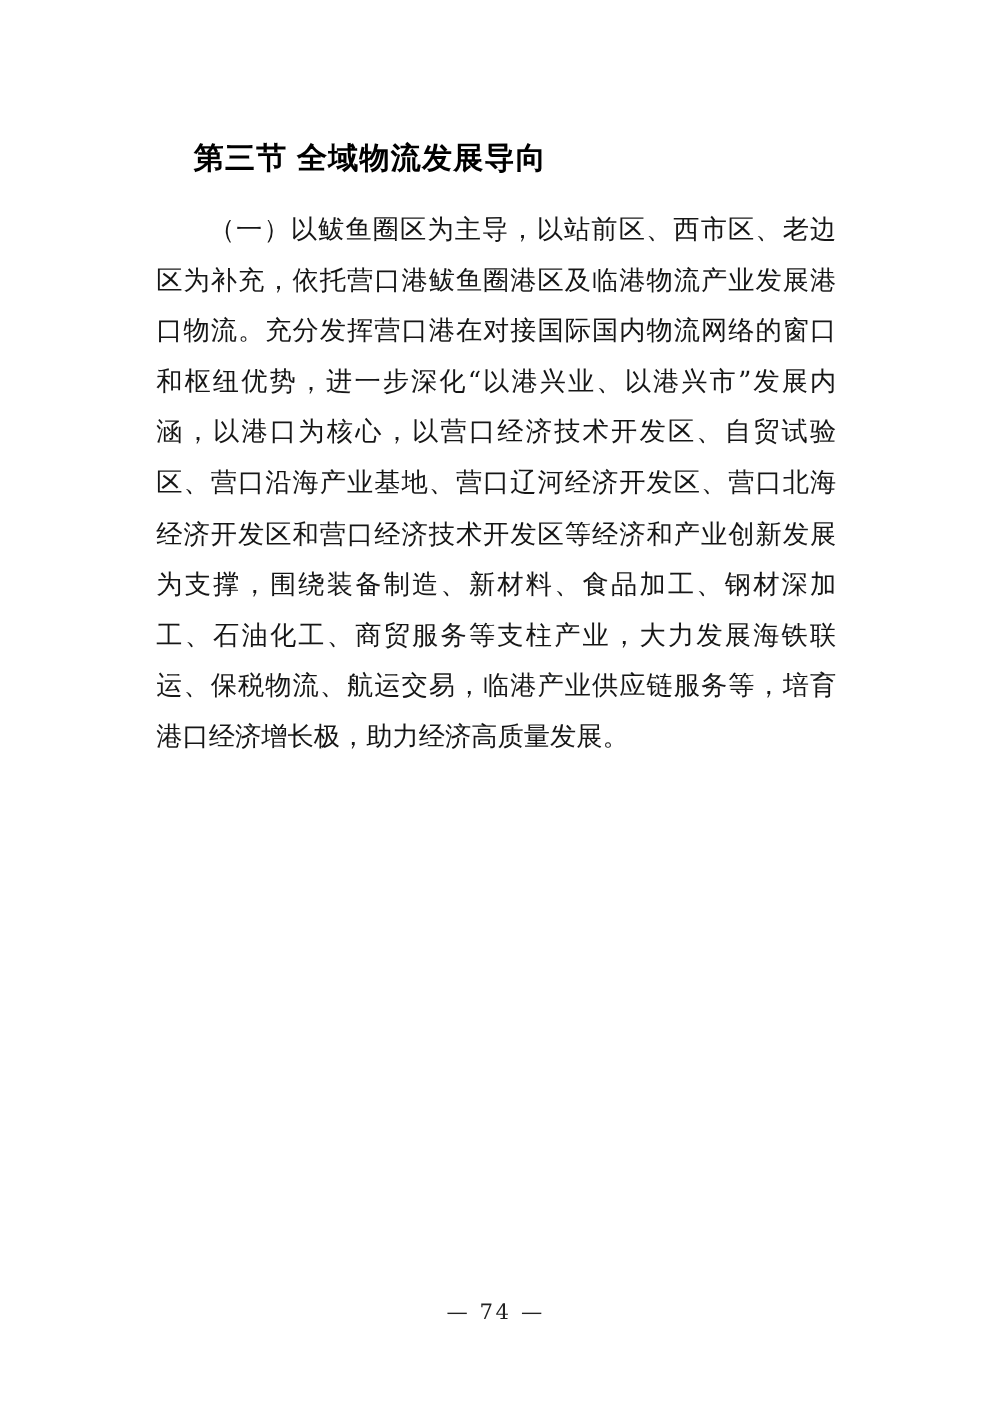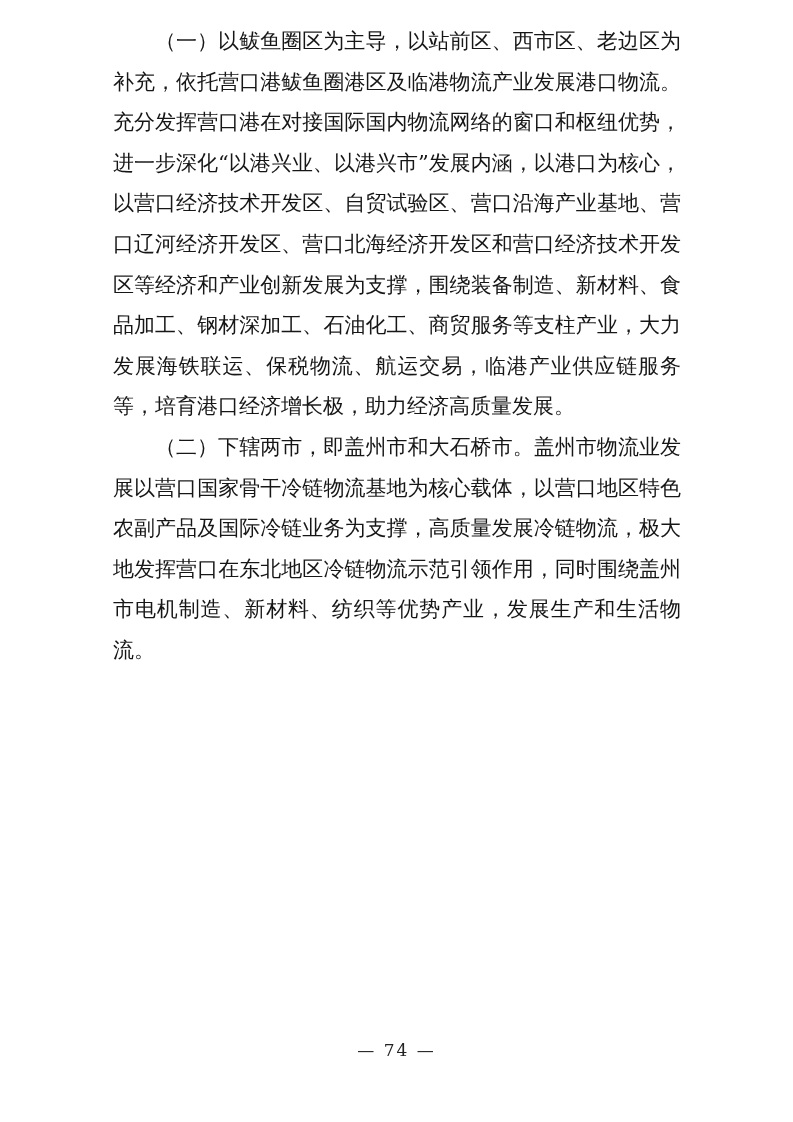--- a/index.html
+++ b/index.html
@@ -26,39 +26,39 @@
     color: #000000;
   }
   .document-body {
     margin: 21px 112px 0 113px;
     font-size: 21px;
     line-height: 40.6px;
     color: #161616;
     text-align: justify;
   }
   .document-body p {
-    margin: 0;
+    margin: 12px;
     padding: 0;
     text-indent: 2em;
   }
   .page-number {
     position: absolute;
     left: 0;
     right: 0;
     bottom: 62px;
     text-align: center;
     font-size: 17px;
     letter-spacing: 2px;
     color: #222222;
   }
 </style>
 </head>
 <body>
 
 <div class="page">
+  <h1 class="section-heading">第三节 全域物流发展导向</h1>
 
   <div class="document-body">
     <p>（一）以鲅鱼圈区为主导，以站前区、西市区、老边区为补充，依托营口港鲅鱼圈港区及临港物流产业发展港口物流。充分发挥营口港在对接国际国内物流网络的窗口和枢纽优势，进一步深化“以港兴业、以港兴市”发展内涵，以港口为核心，以营口经济技术开发区、自贸试验区、营口沿海产业基地、营口辽河经济开发区、营口北海经济开发区和营口经济技术开发区等经济和产业创新发展为支撑，围绕装备制造、新材料、食品加工、钢材深加工、石油化工、商贸服务等支柱产业，大力发展海铁联运、保税物流、航运交易，临港产业供应链服务等，培育港口经济增长极，助力经济高质量发展。</p>
-    <p>（二）下辖两市，即盖州市和大石桥市。盖州市物流业发展以营口国家骨干冷链物流基地为核心载体，以营口地区特色农副产品及国际冷链业务为支撑，高质量发展冷链物流，极大地发挥营口在东北地区冷链物流示范引领作用，同时围绕盖州市电机制造、新材料、纺织等优势产业，发展生产和生活物流。</p>
   </div>
 
   <div class="page-number">— 74 —</div>
 </div>
 
 </body></html>

